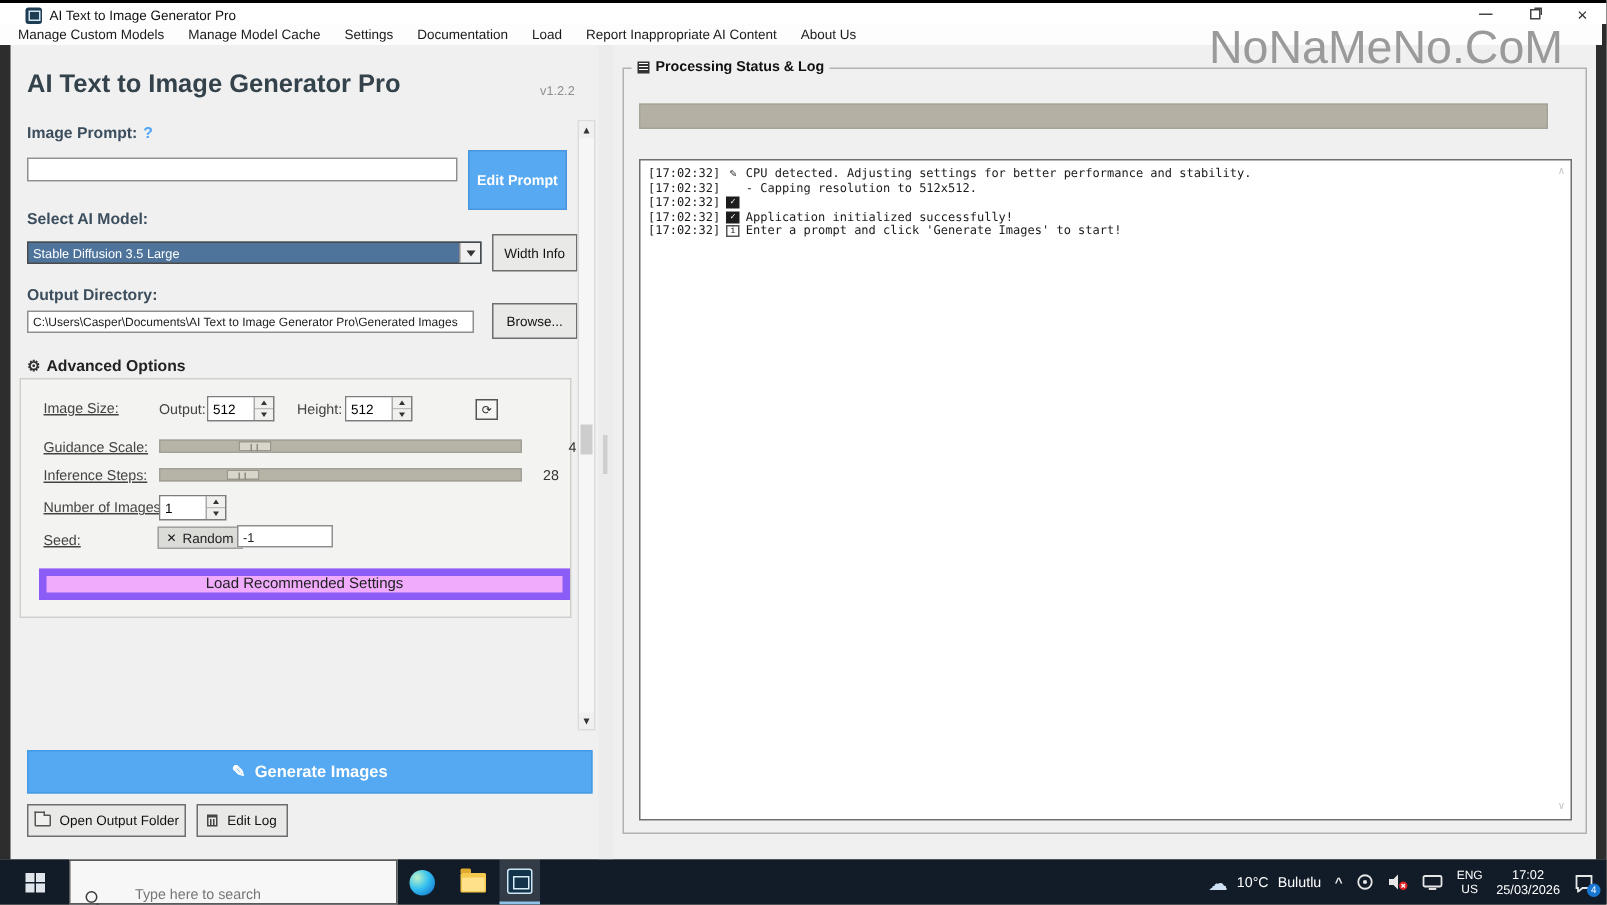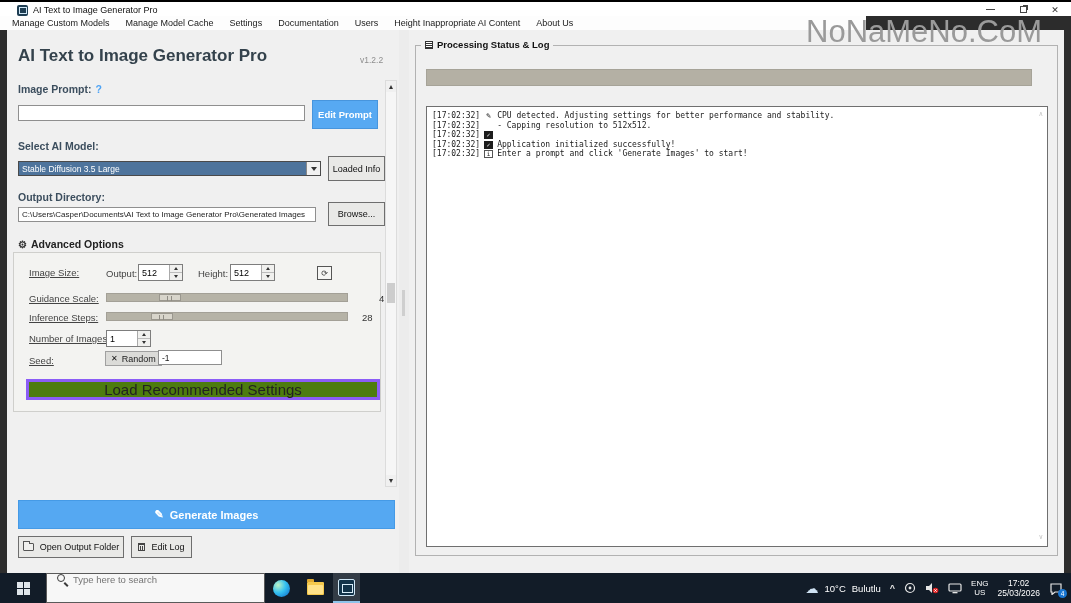--- a/index.html
+++ b/index.html
@@ -11,39 +11,39 @@
   #titlebar { position:absolute; left:0; top:0; width:1071px; height:16px; background:#fff; border-top:2px solid #000; }
   #app-icon { position:absolute; left:17px; top:3px; width:11px; height:11px; background:#1e3d52; border-radius:2px; }
   #app-icon::after { content:""; position:absolute; left:2px; top:2px; width:6px; height:5px; border:1px solid #cfe6f5; }
   #window-title { position:absolute; left:33px; top:3px; font-size:9px; color:#111; }
   .win-ctrl { position:absolute; top:0; width:30px; height:15px; display:flex; align-items:center; justify-content:center; color:#333; font-size:9px; }
   #btn-min { left:975px; } #btn-min span { display:block; width:9px; height:1px; background:#444; }
   #btn-max { left:1008px; } #btn-max span { display:block; width:7px; height:7px; border:1px solid #444; background:#fff; box-shadow:2px -2px 0 -1px #444; }
   #btn-close { left:1040px; }
 
   
-  #menubar { position:absolute; left:0; top:16px; width:866px; height:14px; background:#fdfdfd; font-size:9px; color:#1a1a1a; display:flex; align-items:center; padding-left:4px; }
+  #menubar { position:absolute; left:0; top:16px; width:1068px; height:14px; background:#fdfdfd; font-size:9px; color:#1a1a1a; display:flex; align-items:center; padding-left:4px; }
   .menu-item { padding:0 8px; cursor:default; }
 
   
   #content { position:absolute; left:0; top:30px; width:1071px; height:543px; background:#f0f0f0; }
   .edge-strip { position:absolute; top:0; height:543px; width:7px; background:#2d2d2d; }
   #edge-left { left:0; } #edge-right { left:1064px; }
 
   
   #watermark { position:absolute; left:806px; top:14px; font-size:31px; color:#9a9a9a; z-index:60; letter-spacing:0; }
 
   
   #left-title { position:absolute; left:18px; top:46px; font-size:17px; font-weight:bold; color:#34424c; }
   #version { position:absolute; left:360px; top:55px; font-size:8.5px; color:#8e8e8e; }
   .field-label { position:absolute; font-size:10.5px; font-weight:bold; color:#3c4e5e; }
   #help-q { color:#4da3f5; font-weight:bold; margin-left:4px; }
   .text-input { position:absolute; background:#fff; border:1px solid #8f8f8f; font-size:8.5px; color:#222; padding:0 3px; font-family:"Liberation Sans",sans-serif; }
   #prompt-input { left:18px; top:105px; width:287px; height:16px; }
-  #edit-prompt { position:absolute; left:312px; top:100px; width:66px; height:29px; background:#57a9f2; border:1px solid #4795dd; color:#fff; font-weight:bold; font-size:9.5px; display:flex; align-items:center; justify-content:center; }
+  #edit-prompt { position:absolute; left:312px; top:100px; width:66px; height:40px; background:#57a9f2; border:1px solid #4795dd; color:#fff; font-weight:bold; font-size:9.5px; display:flex; align-items:center; justify-content:center; }
   #model-select { position:absolute; left:18px; top:161px; width:303px; height:15px; background:#4e749c; border:1px solid #4a4a4a; color:#fff; font-size:8.5px; display:flex; align-items:center; padding-left:3px; }
   #model-arrow { position:absolute; right:0; top:0; width:14px; height:13px; background:#f1f1f1; border-left:1px solid #8a8a8a; display:flex; align-items:center; justify-content:center; }
   .tri-down { width:0; height:0; border-left:3px solid transparent; border-right:3px solid transparent; border-top:4px solid #333; }
   .tri-up { width:0; height:0; border-left:3px solid transparent; border-right:3px solid transparent; border-bottom:4px solid #333; }
   .std-btn { position:absolute; background:#e9e9e7; border:1px solid #6e6e6e; font-size:9px; color:#111; display:flex; align-items:center; justify-content:center; }
   #model-info { left:328px; top:156px; width:57px; height:25px; }
   #path-input { left:18px; top:207px; width:298px; height:15px; font-size:8px; }
   #browse { left:328px; top:202px; width:57px; height:24px; }
 
   #adv-header { position:absolute; left:18px; top:238px; font-size:10.5px; font-weight:bold; color:#222; }
@@ -59,21 +59,21 @@
   .spin-btns .tri-up { border-bottom-width:3px; border-left-width:2.5px; border-right-width:2.5px; }
   .spin-btns .tri-down { border-top-width:3px; border-left-width:2.5px; border-right-width:2.5px; }
   #reset-size { position:absolute; left:303px; top:13px; width:15px; height:14px; border:1px solid #555; background:#f6f6f4; font-size:8px; color:#333; display:flex; align-items:center; justify-content:center; }
   .slider { position:absolute; width:242px; height:9px; background:#b6b3a7; border:1px solid #a3a097; }
   .slider .thumb { position:absolute; top:0; width:22px; height:7px; background:#d8d5cb; border:1px solid #9a978e; }
   .slider .thumb::before { content:""; position:absolute; left:7px; top:1px; width:1px; height:5px; background:#8f8c84; box-shadow:4px 0 0 #8f8c84; }
   .slider-val { position:absolute; font-size:9.5px; color:#333; }
   #seed-check { position:absolute; left:91px; top:98px; height:15px; background:#dbdbd8; border:1px solid #a0a0a0; display:flex; align-items:center; font-size:9px; color:#222; padding:0 5px; }
   #seed-check .x { font-size:8px; margin-right:4px; color:#111; }
   #seed-input { position:absolute; left:144px; top:97px; width:64px; height:15px; }
-  #load-rec { position:absolute; left:12px; top:126px; width:354px; height:21px; background:#4d7c0f; border:3px solid #8b5cf6; font-size:15px; color:#222; display:flex; align-items:center; justify-content:center; }
+  #load-rec { position:absolute; left:12px; top:126px; width:354px; height:21px; background:#f0abfc; border:5px solid #8b5cf6; font-size:10px; color:#222; display:flex; align-items:center; justify-content:center; }
 
   
   #lscroll { position:absolute; left:385px; top:80px; width:12px; height:407px; background:#f6f6f6; border:1px solid #dcdcdc; }
   .scr-arrow { position:absolute; left:0; width:10px; height:11px; display:flex; align-items:center; justify-content:center; background:#f0f0f0; }
   #lscroll-up { top:0; } #lscroll-down { bottom:0; }
   #lscroll-thumb { position:absolute; left:1px; top:202px; width:8px; height:20px; background:#cdcdcd; }
   .scr-arrow .tri-up, .scr-arrow .tri-down { border-left-width:2.5px; border-right-width:2.5px; }
 
   
   #splitter { position:absolute; left:399px; top:30px; width:10px; height:543px; background:#ececec; }
@@ -100,21 +100,21 @@
   .log-icon.info { border:1px solid #555; color:#222; font-size:6px; }
   .log-icon.wrench { color:#222; font-size:8px; }
   #log-scroll-up { position:absolute; right:4px; top:3px; color:#c4c4c4; font-size:7px; }
   #log-scroll-down { position:absolute; right:4px; bottom:3px; color:#c4c4c4; font-size:7px; }
 
   
   #taskbar { position:absolute; left:0; top:573px; width:1071px; height:30px; background:#121c28; z-index:70; }
   #start-btn { position:absolute; left:0; top:0; width:46px; height:30px; display:flex; align-items:center; justify-content:center; }
   #win-logo { display:grid; grid-template-columns:6px 6px; grid-template-rows:6px 6px; gap:1px; }
   #win-logo span { background:#dfe5ea; }
-  #search-box { position:absolute; left:46px; top:0; width:219px; height:30px; background:#f7f7f7; border:1px solid #5a5a5a; display:flex; align-items:flex-start; padding-left:10px; gap:8px; }
+  #search-box { position:absolute; left:46px; top:0; width:219px; height:30px; background:#f7f7f7; border:1px solid #5a5a5a; display:flex; align-items:flex-end; padding-left:10px; gap:25px; }
   #search-glass { width:8px; height:8px; border:1.5px solid #3a3a3a; border-radius:50%; position:relative; flex:none; }
   #search-glass::after { content:""; position:absolute; left:7px; top:7px; width:5px; height:1.5px; background:#3a3a3a; transform:rotate(45deg); transform-origin:0 0; }
   #search-box input { border:none; background:transparent; outline:none; font-size:9.5px; color:#333; font-family:"Liberation Sans",sans-serif; width:150px; }
   .tb-icon { position:absolute; top:0; width:30px; height:30px; display:flex; align-items:center; justify-content:center; }
   #edge-icon { left:266px; }
   #edge-icon span { width:17px; height:17px; border-radius:50%; background:radial-gradient(circle at 30% 30%, #bdf3c6 0%, #35c1f1 45%, #0b63c4 100%); }
   #explorer-icon { left:300px; }
   .explorer-glyph { width:17px; height:13px; background:#f5c94d; border-radius:1px; position:relative; }
   .explorer-glyph::before { content:""; position:absolute; left:0; top:-3px; width:7px; height:3px; background:#e0a92f; border-radius:1px 1px 0 0; }
   .explorer-glyph::after { content:""; position:absolute; left:1px; top:3px; width:15px; height:9px; background:#ffe28a; border-radius:1px; }
@@ -146,22 +146,22 @@
         <span></span>
       </div>
     <div id="btn-close" class="win-ctrl">✕</div>
   </div>
 
   <div id="menubar">
       <span class="menu-item">Manage Custom Models</span>
       <span class="menu-item">Manage Model Cache</span>
       <span class="menu-item">Settings</span>
       <span class="menu-item">Documentation</span>
-      <span class="menu-item">Users</span>
-      <span class="menu-item">Height Inappropriate AI Content</span>
+      <span class="menu-item">Load</span>
+      <span class="menu-item">Report Inappropriate AI Content</span>
       <span class="menu-item">About Us</span>
     </div>
 
   <div id="content">
     <div id="edge-left" class="edge-strip"></div>
     <div id="edge-right" class="edge-strip"></div>
   </div>
 
   <div id="left-title">AI Text to Image Generator Pro</div>
   <div id="version">v1.2.2</div>
@@ -172,21 +172,21 @@
   <input id="prompt-input" class="text-input" value="" style="">
   <div id="edit-prompt">Edit Prompt</div>
 
   <div class="field-label" style="left:18px; top:140px;">Select AI Model:</div>
   <div id="model-select">
     <span>Stable Diffusion 3.5 Large</span>
     <span id="model-arrow">
         <span class="tri-down"></span>
       </span>
   </div>
-  <div id="model-info" class="std-btn">Loaded Info</div>
+  <div id="model-info" class="std-btn">Width Info</div>
 
   <div class="field-label" style="left:18px; top:191px;">Output Directory:</div>
   <input id="path-input" class="text-input" value="C:\Users\Casper\Documents\AI Text to Image Generator Pro\Generated Images" style="">
   <div id="browse" class="std-btn">Browse...</div>
 
   <div id="adv-header">
     <span id="gear">⚙</span><span>Advanced Options</span>
   </div>
 
   <div id="adv-group">

